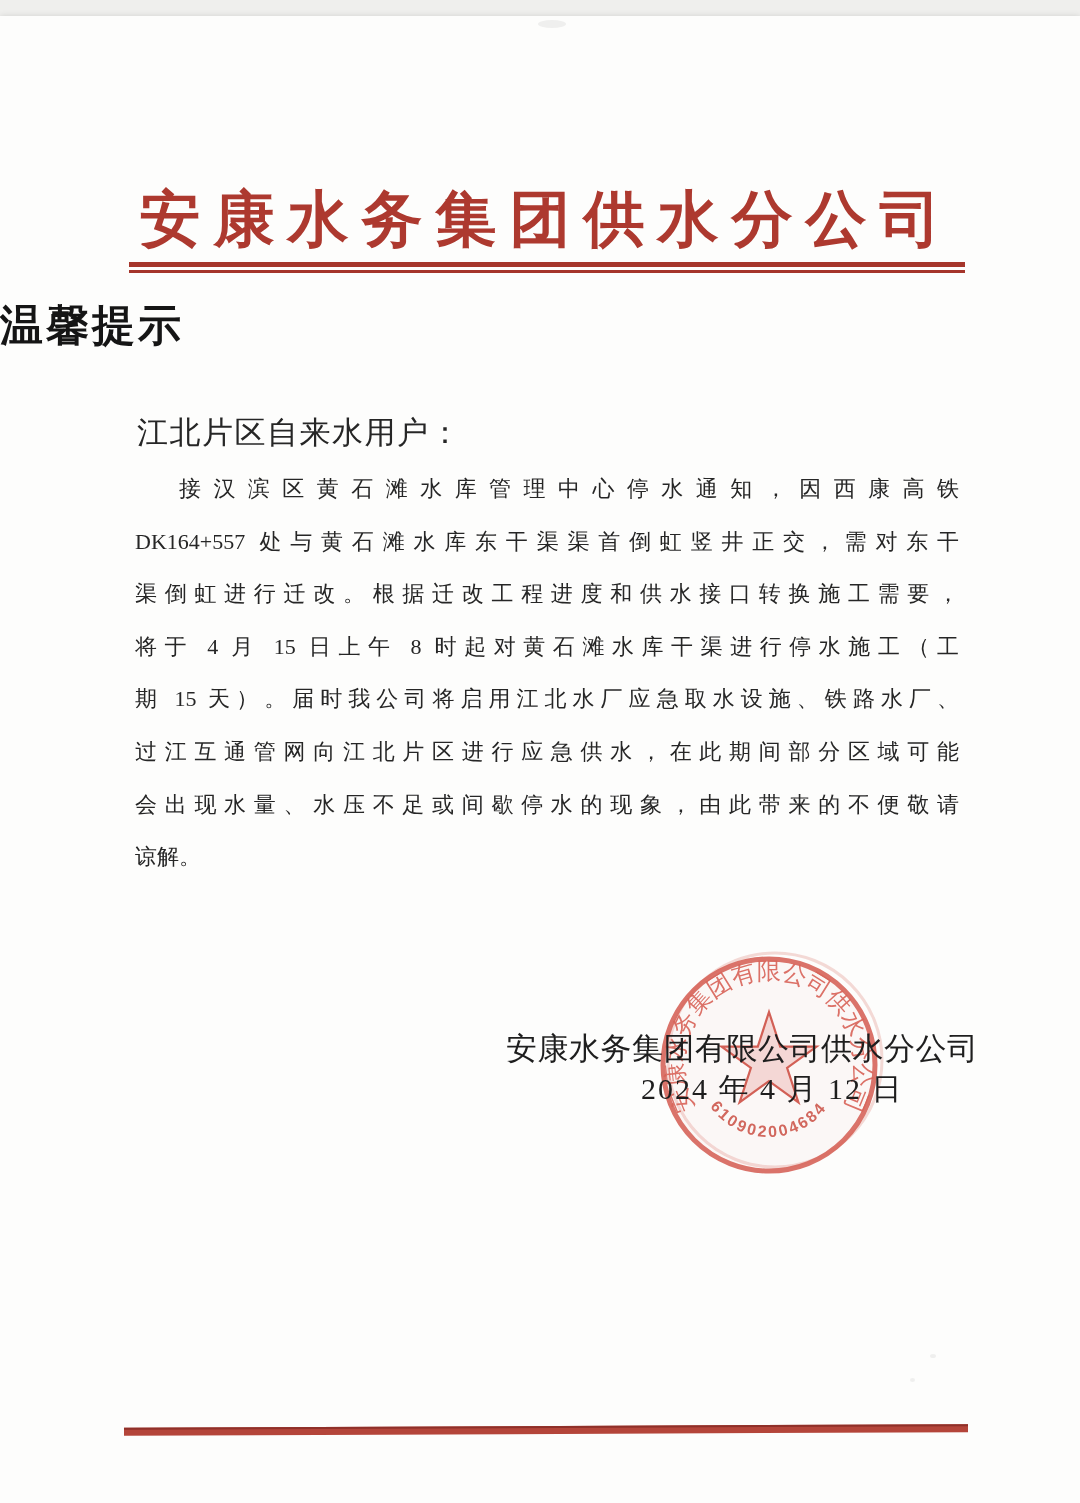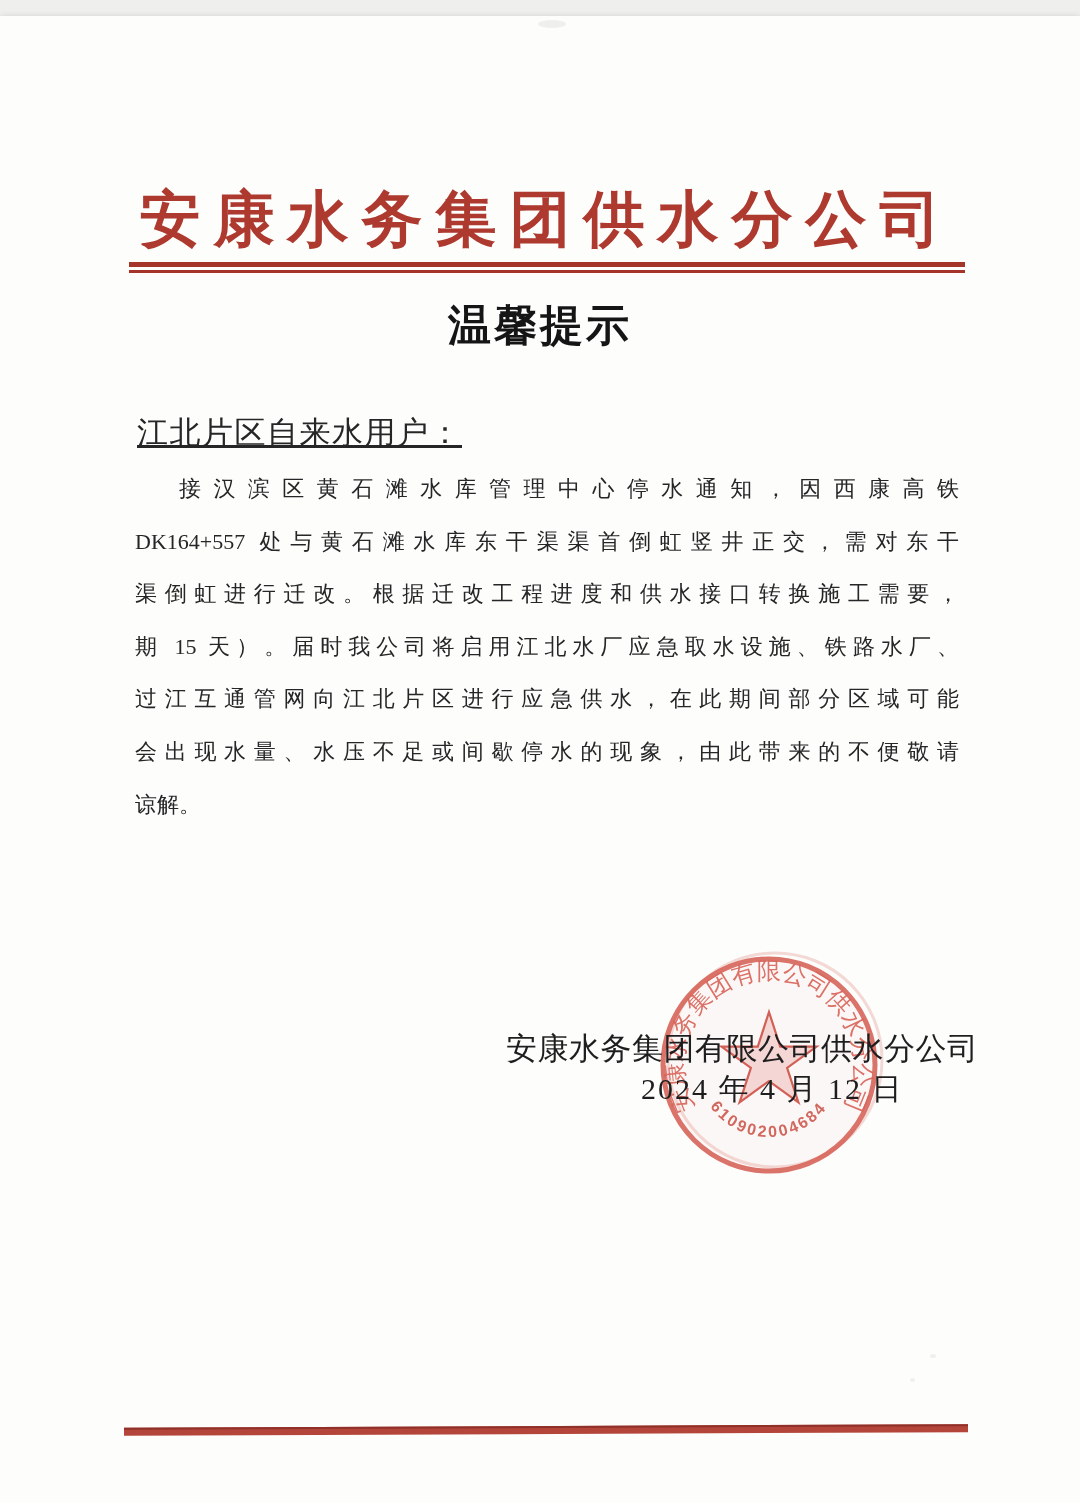--- a/index.html
+++ b/index.html
@@ -39,28 +39,28 @@
     text-indent:13px; 
     font-family:"Liberation Serif","DejaVu Serif",serif;
   }
   .lh-divider{position:absolute;left:129px;top:246px;width:836px;}
   .lh-divider .rule-thick{height:5px;background:var(--divider_red);}
   .lh-divider .rule-gap{height:3px;}
   .lh-divider .rule-thin{height:3px;background:var(--divider_red);}
 
   .doc-title{
     position:absolute;left:0;top:281px;width:100%;
-    text-align:center;color:#151515;
+    text-align:left;color:#151515;
     font-size:43px;font-weight:bold;letter-spacing:3px;
   }
 
   
   .greeting{
     position:absolute;left:137px;top:396px;width:830px;
-    font-size:31px;color:var(--body_ink);letter-spacing:1.5px;text-decoration:underline;
+    font-size:31px;color:var(--body_ink);letter-spacing:1.5px;
   }
   .paragraph{
     position:absolute;left:135px;top:447px;width:824px;
     font-size:22px;color:var(--body_ink);
   }
   .paragraph .line{
     height:52.6px;line-height:52.6px;
     text-align:justify;text-align-last:justify;
     white-space:nowrap;
   }
@@ -107,20 +107,21 @@
   </div>
 
   <div class="doc-title">温馨提示</div>
 
   <div class="greeting">江北片区自来水用户：</div>
 
   <div class="paragraph">
     <div class="line first">接汉滨区黄石滩水库管理中心停水通知，因西康高铁</div>
     <div class="line">DK164+557 处与黄石滩水库东干渠渠首倒虹竖井正交，需对东干</div>
     <div class="line">渠倒虹进行迁改。根据迁改工程进度和供水接口转换施工需要，</div>
+    <div class="line">将于 4 月 15 日上午 8 时起对黄石滩水库干渠进行停水施工（工</div>
     <div class="line">期 15 天）。届时我公司将启用江北水厂应急取水设施、铁路水厂、</div>
     <div class="line">过江互通管网向江北片区进行应急供水，在此期间部分区域可能</div>
     <div class="line">会出现水量、水压不足或间歇停水的现象，由此带来的不便敬请</div>
     <div class="line last">谅解。</div>
   </div>
 
   <svg class="seal" viewBox="0 0 230 230" xmlns="http://www.w3.org/2000/svg">
     <defs>
       <path id="sealArcTop" d="M 40.5 158 A 86 86 0 1 1 189.5 158" fill="none"></path>
       <path id="sealArcBottom" d="M 53.9 153.2 A 72 72 0 0 0 176.1 153.2" fill="none"></path>

